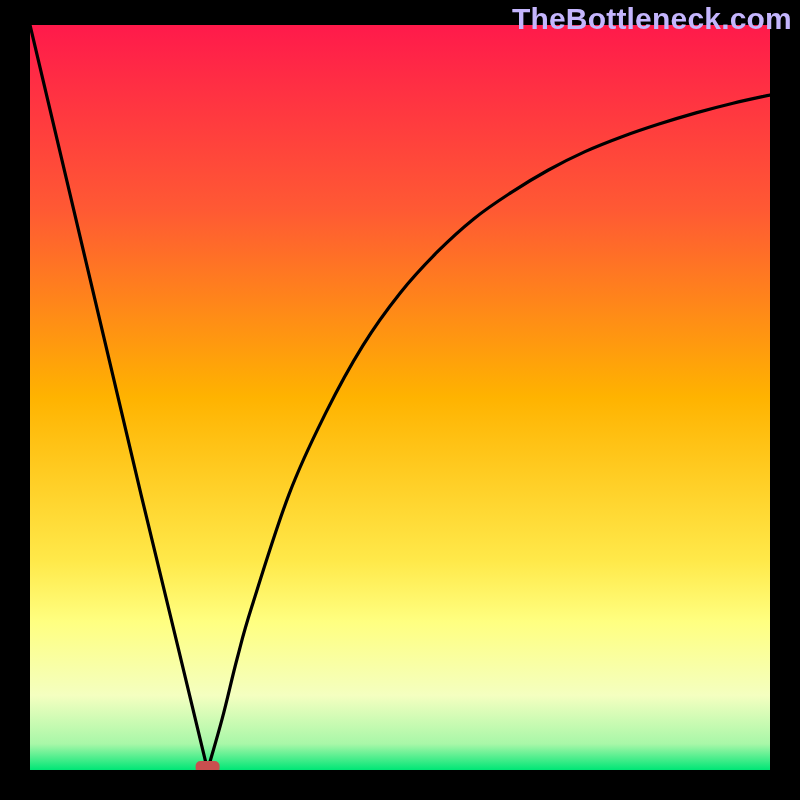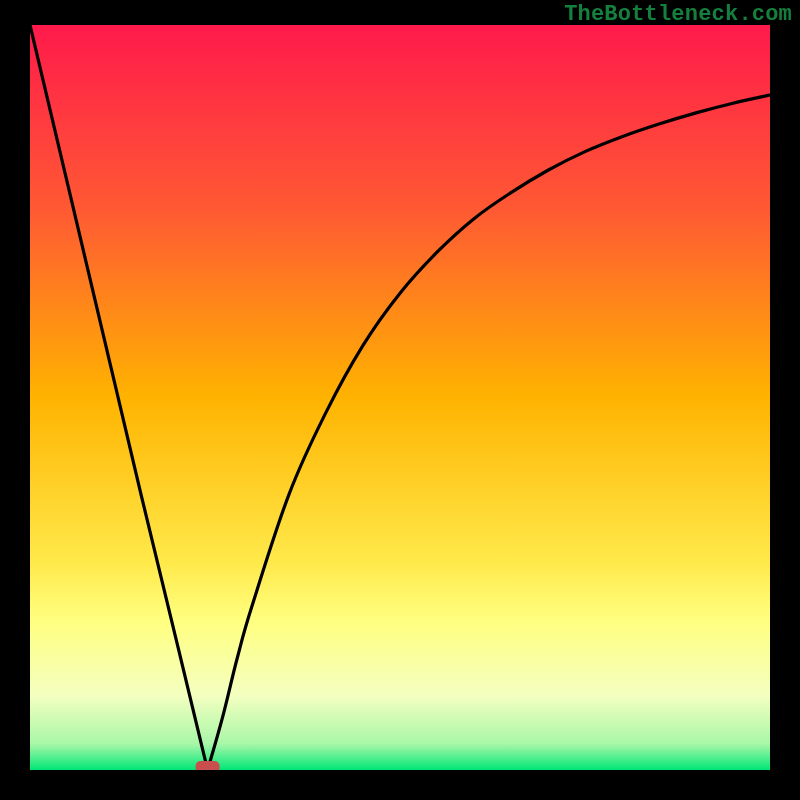--- a/index.html
+++ b/index.html
@@ -15,24 +15,24 @@
     left: 30px;
     top: 25px;
     width: 740px;
     height: 745px;
     background: #000;
   }
   .watermark {
     position: absolute;
     top: 2px;
     right: 8px;
-    font-family: Liberation Mono, monospace;
-    font-size: 22px;
+    font-family: Liberation Sans, sans-serif;
+    font-size: 30px;
     font-weight: 600;
-    color: #15803d;
+    color: #c4b5fd;
     letter-spacing: 0.2px;
   }
 </style>
 </head>
 <body>
 
 <div class="frame">
   <svg id="plot-svg" class="plot-svg" width="740" height="745" viewBox="0 0 740 745" preserveAspectRatio="none">
     <defs>
       <linearGradient id="bg-grad" x1="0" y1="0" x2="0" y2="1">

